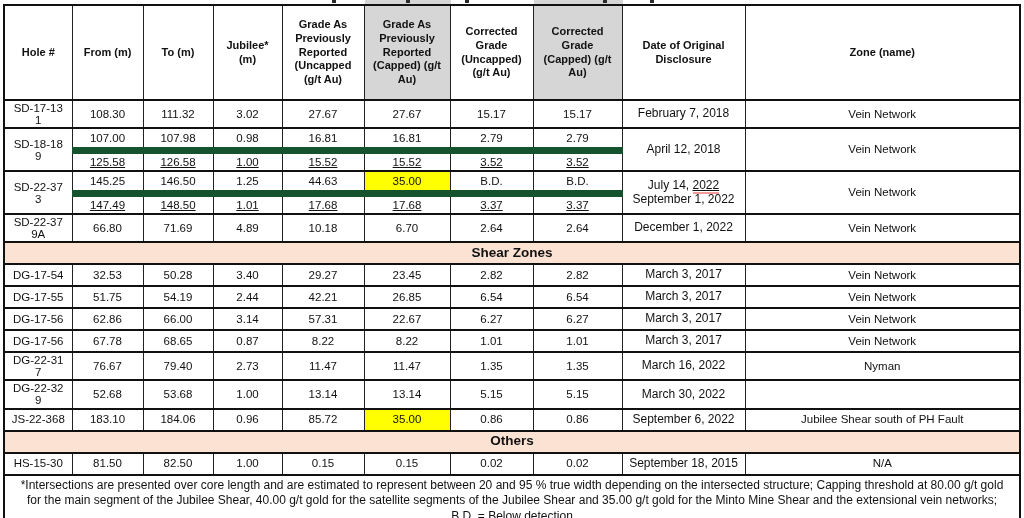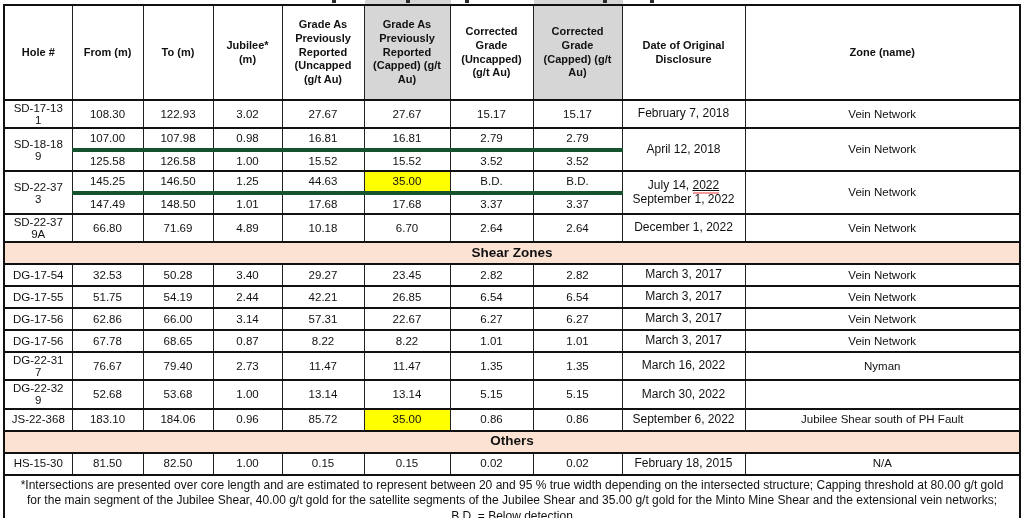--- a/index.html
+++ b/index.html
@@ -22,21 +22,21 @@
   thead th { height: 95px; font-size: 11px; font-weight: bold; line-height: 1.25;
     border-bottom: 2px solid #111; background: #fff; padding: 2px 3px; }
   thead th.grey { background: #d6d6d6; }
 
   tbody td { font-size: 11.5px; line-height: 1.1; padding: 1px 2px; background: #fff; }
   tr { height: 22px; }
   tr.tall { height: 28px; }
   tr.sub { height: 21px; }
 
   tr.group-start td { border-top: 2px solid #111; }
-  tr.sub td { border-top: 4px solid #14532d; }
+  tr.sub td { border-top: 7px solid #14532d; text-decoration: underline; }
 
   td.hole { white-space: pre-line; line-height: 1.05; margin-top: 44px; }
   td.hl { background: #ffff00; margin-left: 13px; }
   td.date { font-size: 12px; }
   td.date .dline { display: block; line-height: 1.15; }
   .spell { text-decoration: underline; border-bottom: 2.5px solid #f59a9a; }
 
   tr.band-row { height: 22px; }
   tr.band-row td { background: #fbe2d3; font-weight: bold; font-size: 13.5px;
     border-top: 2px solid #111; border-bottom: 2px solid #111; }
@@ -83,21 +83,21 @@
         <th class="grey">Corrected Grade (Capped) (g/t Au)</th>
         <th>Date of Original Disclosure</th>
         <th>Zone (name)</th>
       </tr>
     </thead>
     <tbody>
         <tr class="group-start tall">
           <td class="hole" rowspan="1">SD-17-13
 1</td>
           <td class="num">108.30</td>
-          <td class="num">122.93</td>
+          <td class="num">111.32</td>
           <td class="num">3.02</td>
           <td class="num">27.67</td>
           <td class="num">27.67</td>
           <td class="num">15.17</td>
           <td class="num">15.17</td>
           <td class="date" rowspan="1">
             <span class="dline">February 7, 2018</span>
           </td>
           <td class="zone" rowspan="1">Vein Network</td>
         </tr>
@@ -274,21 +274,21 @@
         <tr class="group-start">
           <td class="hole" rowspan="1">HS-15-30</td>
           <td class="num">81.50</td>
           <td class="num">82.50</td>
           <td class="num">1.00</td>
           <td class="num">0.15</td>
           <td class="num">0.15</td>
           <td class="num">0.02</td>
           <td class="num">0.02</td>
           <td class="date" rowspan="1">
-            <span class="dline">February 18, 2015</span>
+            <span class="dline">September 18, 2015</span>
           </td>
           <td class="zone" rowspan="1">N/A</td>
         </tr>
         <tr class="footnote-row">
           <td colspan="10">*Intersections are presented over core length and are estimated to represent between 20 and 95 % true width depending on the intersected structure; Capping threshold at 80.00 g/t gold for the main segment of the Jubilee Shear, 40.00 g/t gold for the satellite segments of the Jubilee Shear and 35.00 g/t gold for the Minto Mine Shear and the extensional vein networks; B.D. = Below detection</td>
         </tr>
       </tbody>
   </table>
 </div>
 

